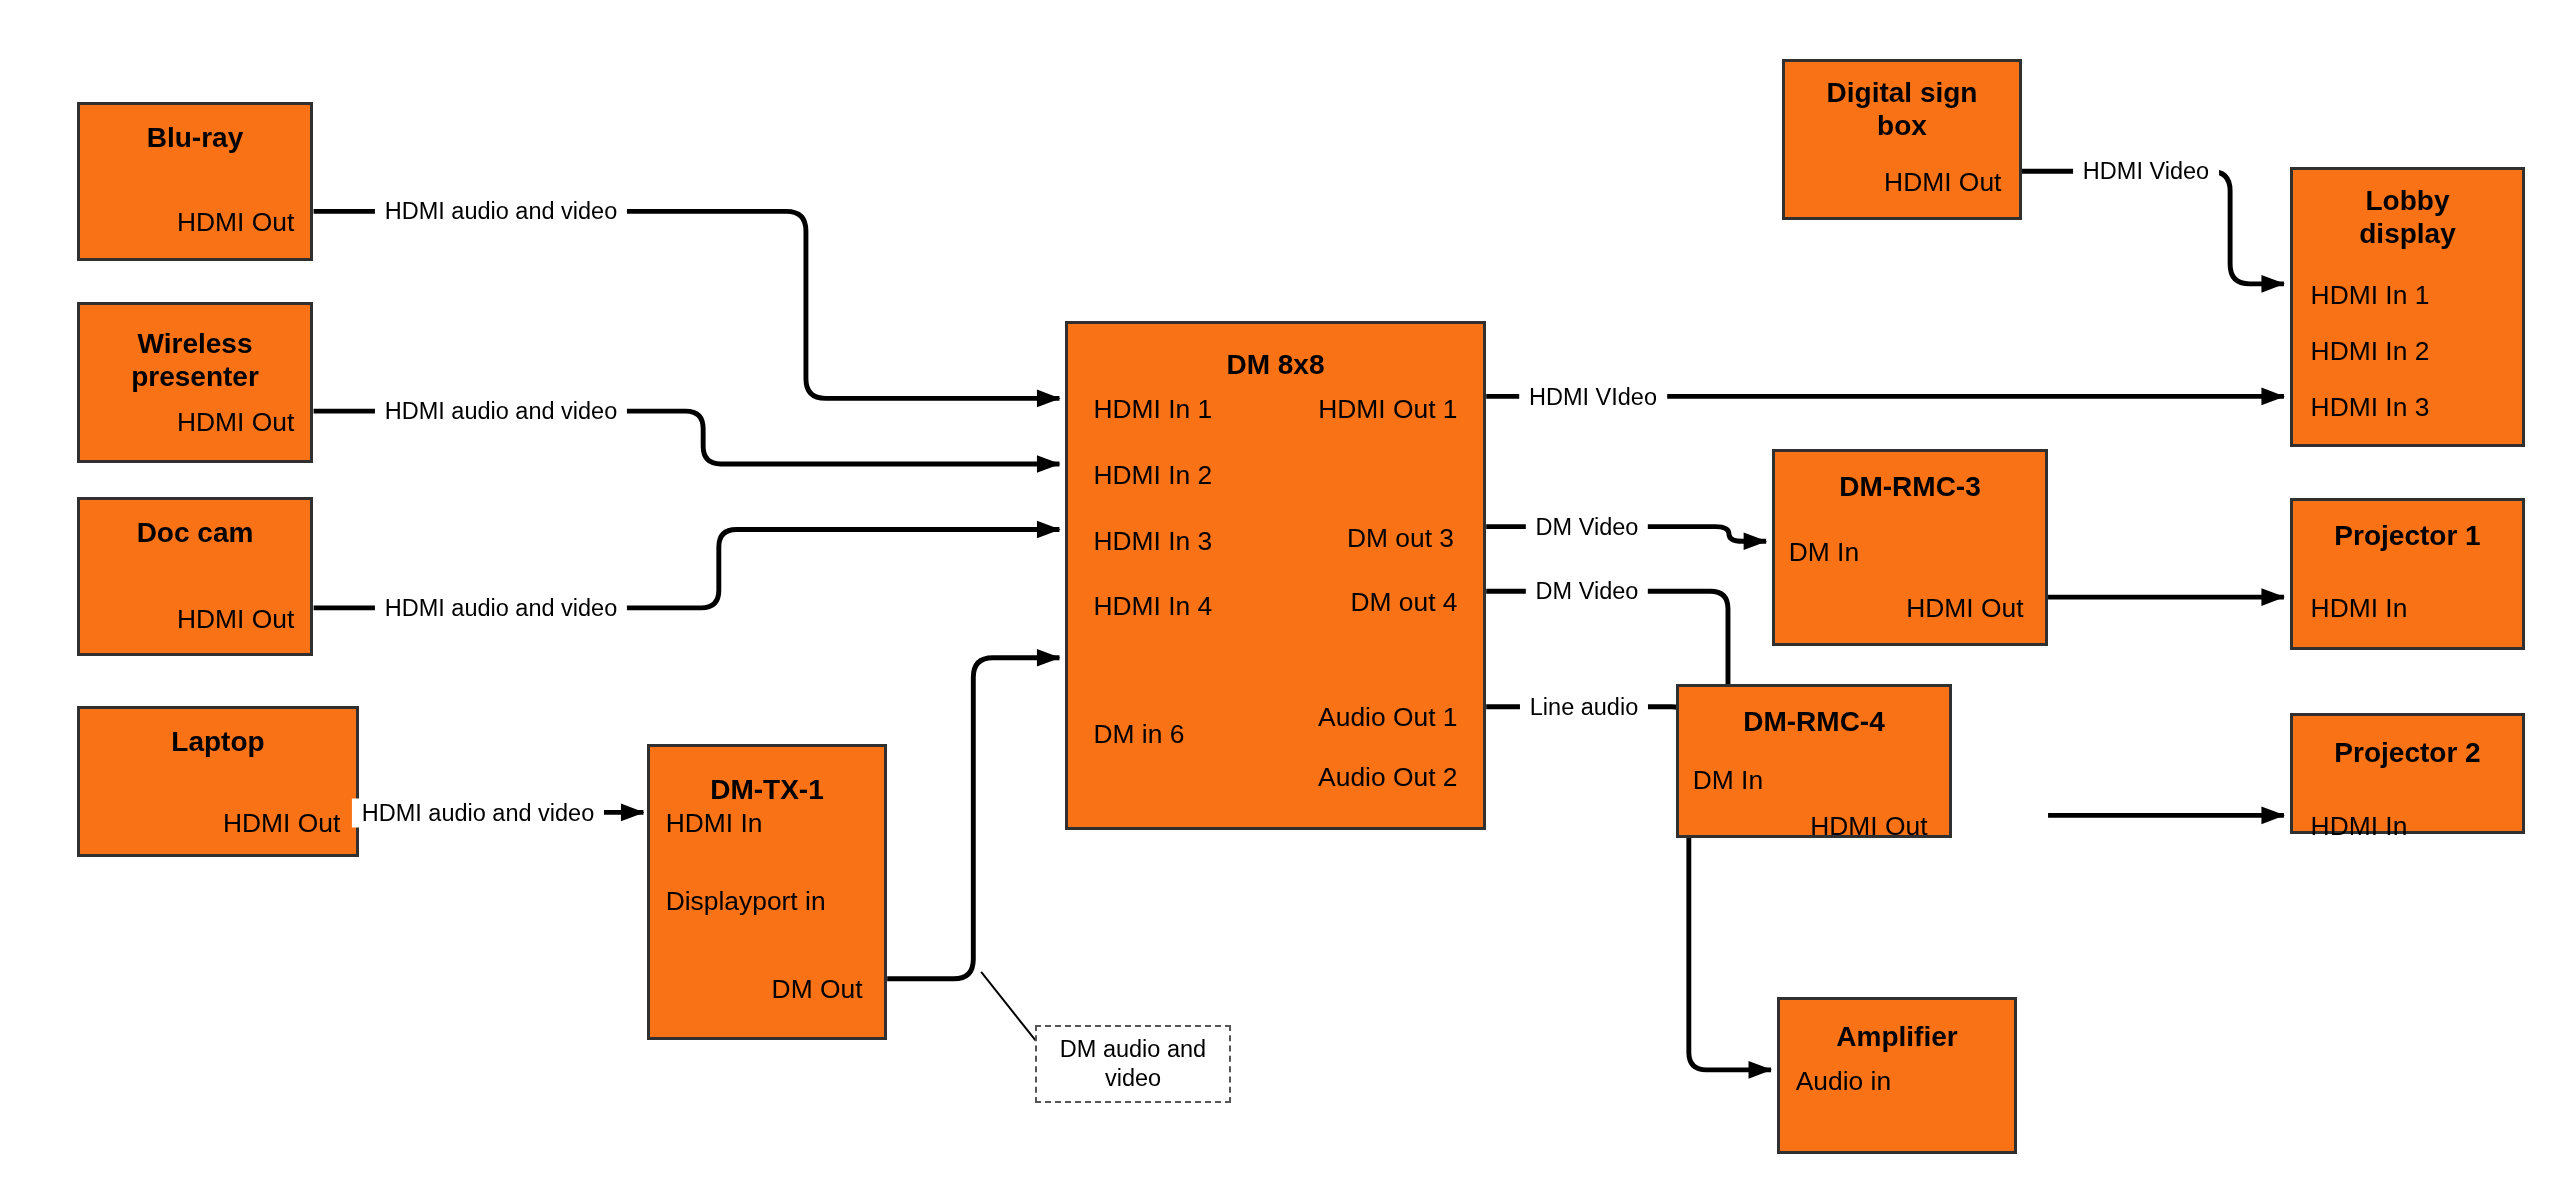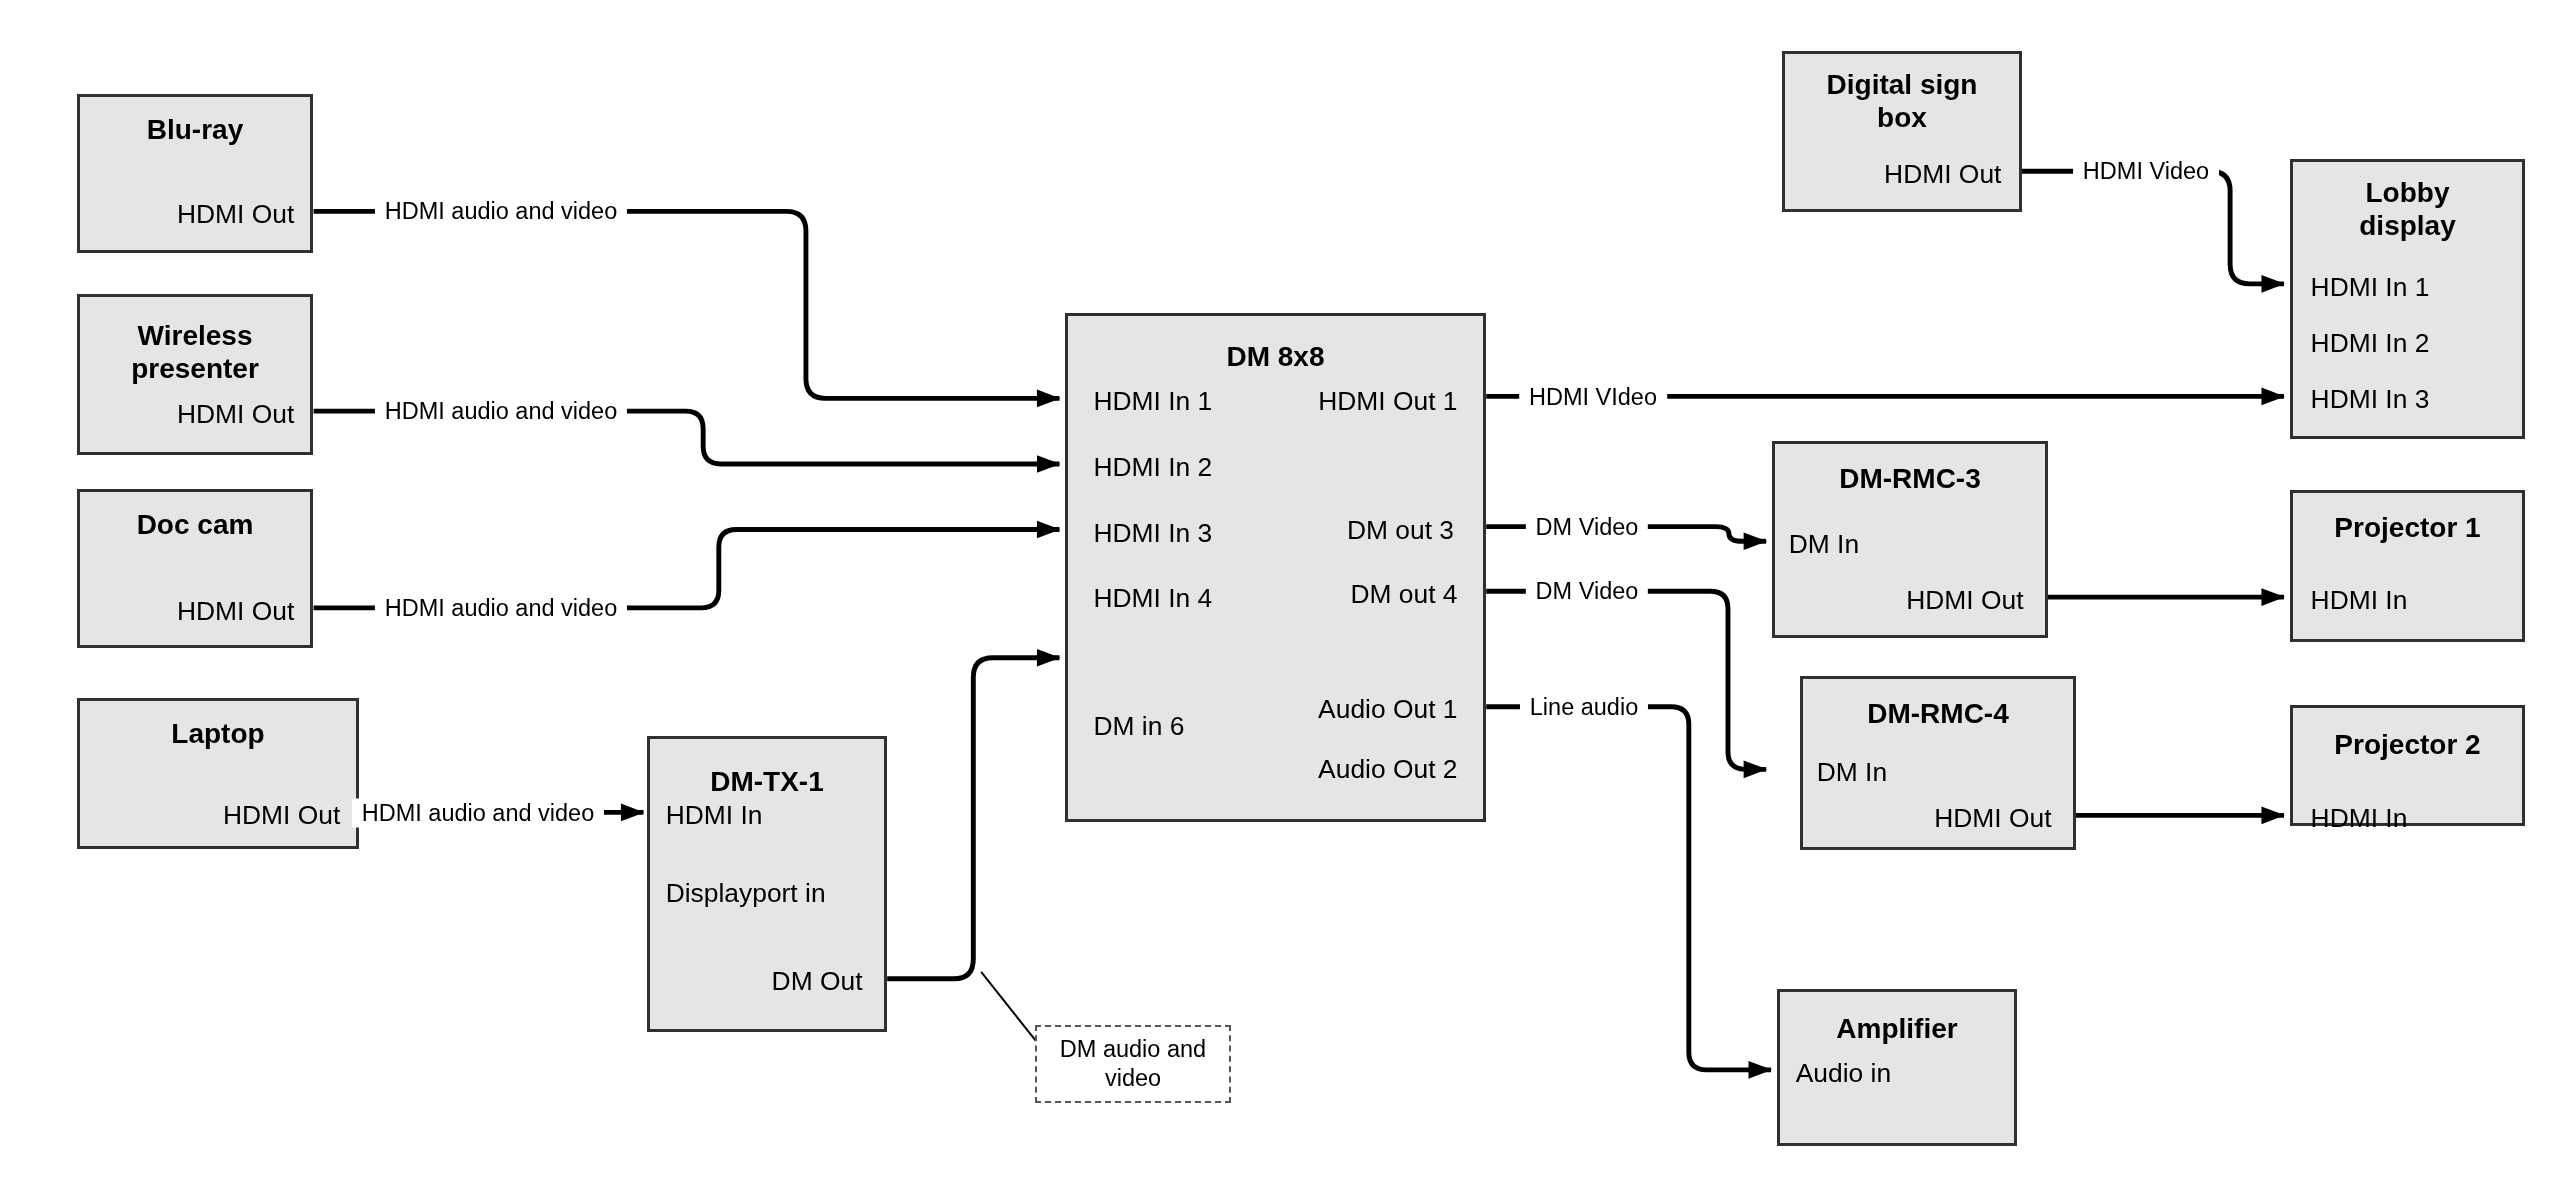--- a/index.html
+++ b/index.html
@@ -7,24 +7,25 @@
     position:relative;
     width:2576px;height:1201px;
     background:#ffffff;
     font-family:"Liberation Sans", sans-serif;
     color:#000;
     overflow:hidden;
   }
   #wires{position:absolute;left:0;top:0;z-index:1;}
   .node{
     position:absolute;
-    background:#e5e5e5;
+    background:#f97316;
     border:3.9px solid #303030;
     box-sizing:border-box;
     z-index:2;
+    margin-top:8px;
   }
   .title{
     position:absolute;left:0;right:0;
     text-align:center;
     font-weight:bold;
     font-size:28px;
     line-height:1.18;
   }
   .title.narrow{left:50%;transform:translateX(-50%);right:auto;}
   .port{
@@ -153,21 +154,21 @@
     <div class="title" style="top:17.6px">DM-RMC-3</div>
     <div class="port pl" style="top:85px;padding-left:13.7px">DM In</div>
     <div class="port pr" style="top:141px;padding-right:21.5px">HDMI Out</div>
   </div>
 
   <div class="node" style="left:2290px;top:490px;width:235px;height:152px">
     <div class="title" style="top:17.6px">Projector 1</div>
     <div class="port pl" style="top:92px;padding-left:17.6px">HDMI In</div>
   </div>
 
-  <div class="node" style="left:1800px;top:676px;width:276px;height:174px">
+  <div class="node" style="left:1676px;top:676px;width:276px;height:154px">
     <div class="title" style="top:17.6px">DM-RMC-4</div>
     <div class="port pl" style="top:78px;padding-left:13.7px">DM In</div>
     <div class="port pr" style="top:124px;padding-right:21.5px">HDMI Out</div>
   </div>
 
   <div class="node" style="left:2290px;top:705px;width:235px;height:121px">
     <div class="title" style="top:19.6px">Projector 2</div>
     <div class="port pl" style="top:95px;padding-left:17.6px">HDMI In</div>
   </div>
 

